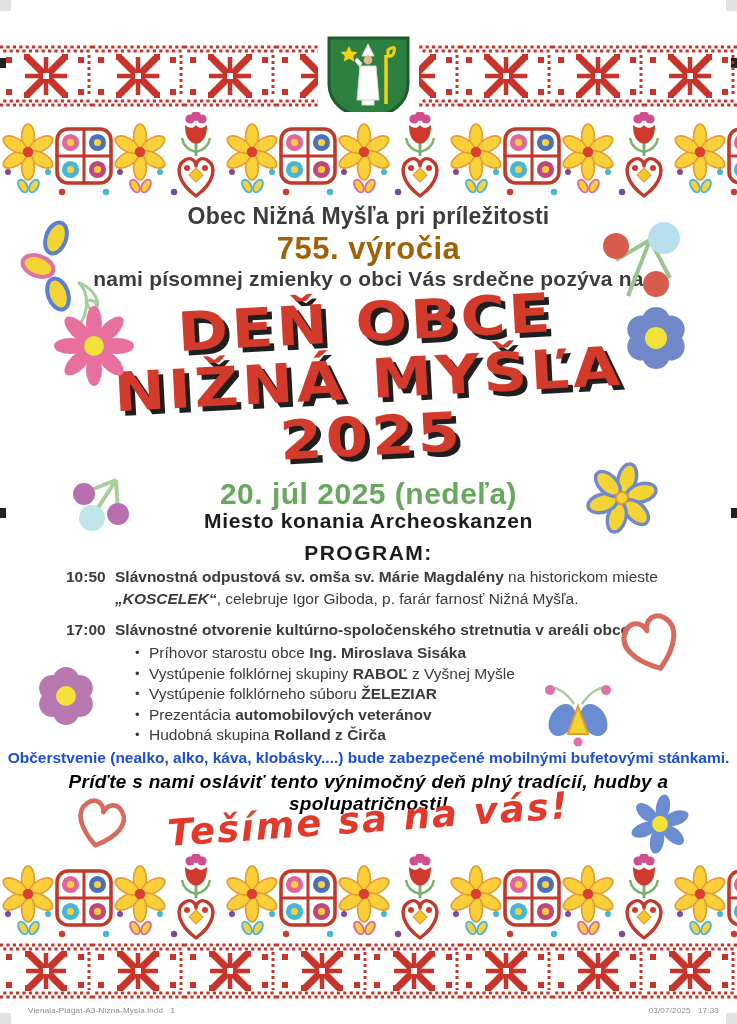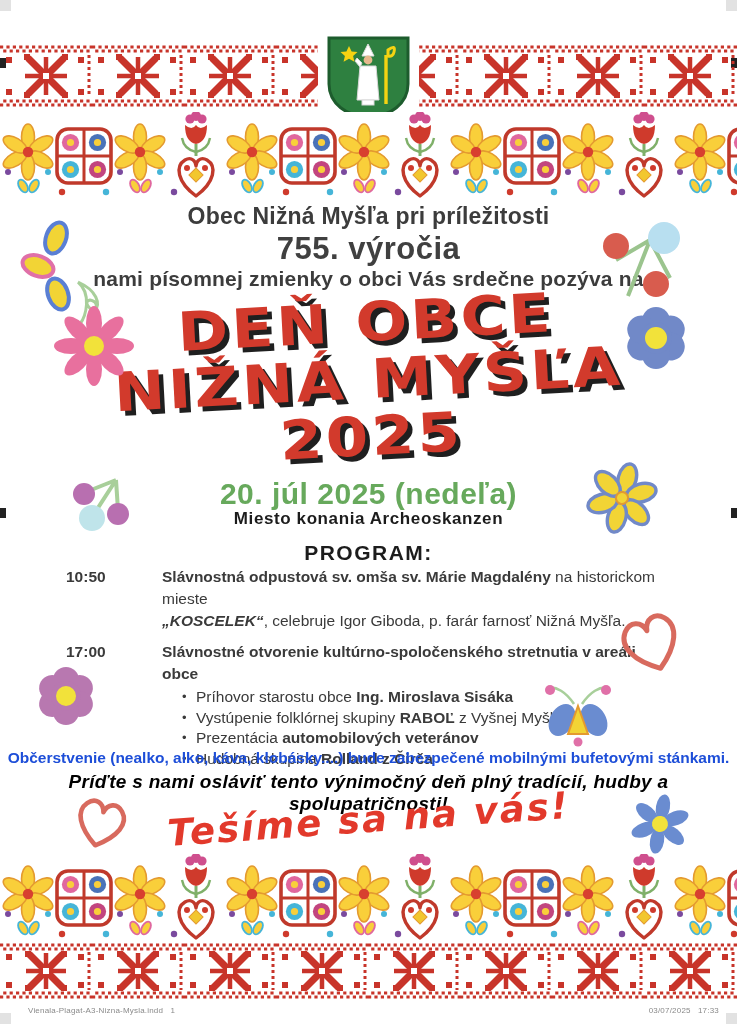--- a/index.html
+++ b/index.html
@@ -8,35 +8,35 @@
     background:#ffffff;font-family:"Liberation Sans","DejaVu Sans",sans-serif;
     -webkit-font-smoothing:antialiased;
   }
   .abs{position:absolute;}
   .center{left:0;width:737px;text-align:center;}
   
   .corner{width:11px;height:11px;background:#e2e2e2;}
   .tick{width:6px;height:10px;background:#222;}
   
   .intro{font-size:23px;font-weight:600;color:#3c3c3c;letter-spacing:.2px;}
-  .anniv{font-size:31px;font-weight:800;color:#404040;letter-spacing:.5px;}
+  .anniv{font-size:31px;font-weight:800;color:#a16207;letter-spacing:.5px;}
   
   .bigtitle{top:294px;transform:rotate(-3deg) scaleX(1.13);transform-origin:50% 50%;}
   .bigtitle div{
     font-size:54px;line-height:57px;font-weight:900;color:#d23a2c;
     letter-spacing:3px;text-shadow:4px 5px 0 #1f1f1f;font-family:"DejaVu Sans",sans-serif;
   }
   .date{font-size:30px;font-weight:800;color:#67a95c;letter-spacing:.5px;}
-  .venue{font-size:17px;font-weight:800;color:#1c1c1c;letter-spacing:.6px;}
+  .venue{font-size:21px;font-weight:800;color:#1c1c1c;letter-spacing:.6px;}
   .proghead{font-size:21px;font-weight:800;color:#1c1c1c;letter-spacing:1.5px;}
   
   .program{left:66px;top:566px;width:608px;color:#3a3a3a;font-size:15.5px;line-height:1.42;}
   .prow{display:flex;margin-bottom:9px;}
   .ptime{width:49px;font-weight:700;flex:none;}
-  .pbody{flex:1;margin-left:47px;}
+  .pbody{flex:1;}
   .b{font-weight:700;}
   .bi{font-weight:700;font-style:italic;}
   ul.bullets{margin:2px 0 0 0;padding:0 0 0 20px;list-style:none;}
   ul.bullets li{position:relative;padding-left:14px;line-height:20.5px;}
   ul.bullets li:before{content:"•";position:absolute;left:0;top:0;font-size:13px;color:#3a3a3a;}
   .refresh{top:749px;font-size:15.5px;font-weight:700;color:#1d4ed8;}
   .invite{top:771px;font-size:19px;font-weight:700;font-style:italic;color:#000000;letter-spacing:.3px;}
   .closing{top:798px;font-size:37px;font-weight:800;font-style:italic;color:#e2392b;
            letter-spacing:2px;transform:rotate(-4deg);font-family:"DejaVu Sans",sans-serif;}
   
@@ -191,20 +191,21 @@
       <span class="bi">„KOSCELEK“</span><span>, celebruje Igor Giboda, p. farár farnosť Nižná Myšľa.</span>
     </div>
   </div>
   <div class="prow">
     <div class="ptime">17:00</div>
     <div class="pbody">
       <span class="b">Slávnostné otvorenie kultúrno-spoločenského stretnutia v areáli obce</span>
       <ul class="bullets">
         <li><span>Príhovor starostu obce </span><span class="b">Ing. Miroslava Sisáka</span><span></span></li>
         <li><span>Vystúpenie folklórnej skupiny </span><span class="b">RABOĽ</span><span> z Vyšnej Myšle</span></li>
+        <li><span>Vystúpenie folklórneho súboru </span><span class="b">ŽELEZIAR</span><span></span></li>
         <li><span>Prezentácia </span><span class="b">automobilových veteránov</span><span></span></li>
         <li><span>Hudobná skupina </span><span class="b">Rolland z Čirča</span><span></span></li>
       </ul>
     </div>
   </div>
 </div>
 
 <div class="abs center refresh">Občerstvenie (nealko, alko, káva, klobásky....) bude zabezpečené mobilnými bufetovými stánkami.</div>
 <div class="abs center invite">Príďte s nami osláviť tento výnimočný deň plný tradícií, hudby a spolupatričnosti!</div>
 <div class="abs center closing">Tešíme sa na vás!</div>

